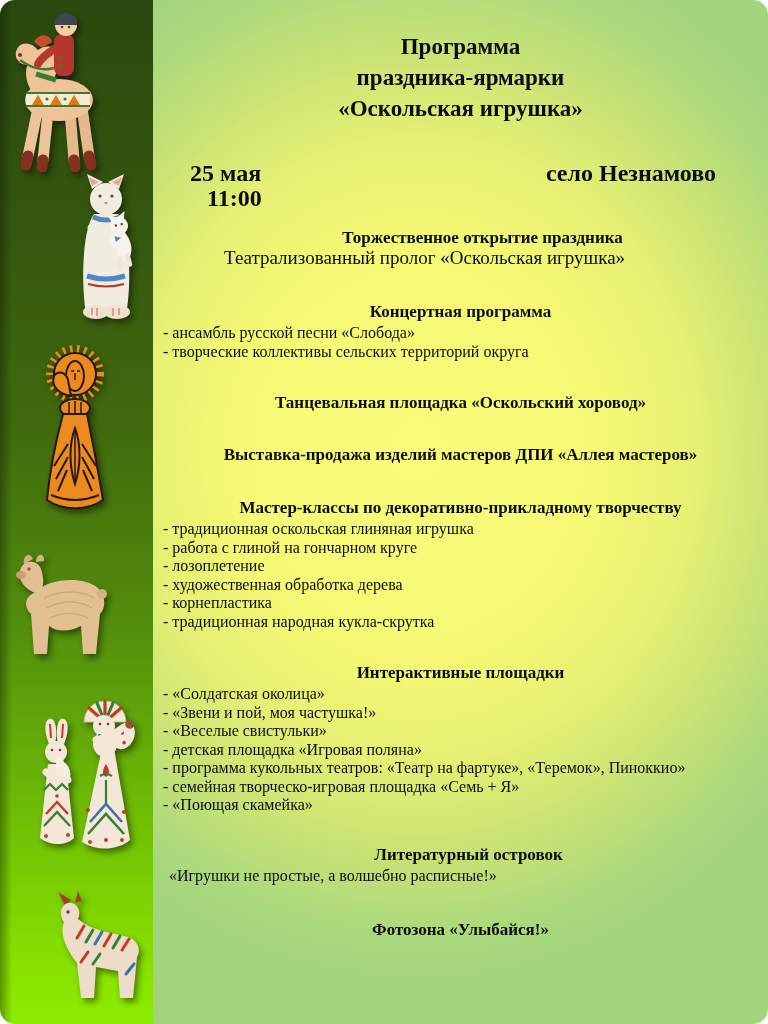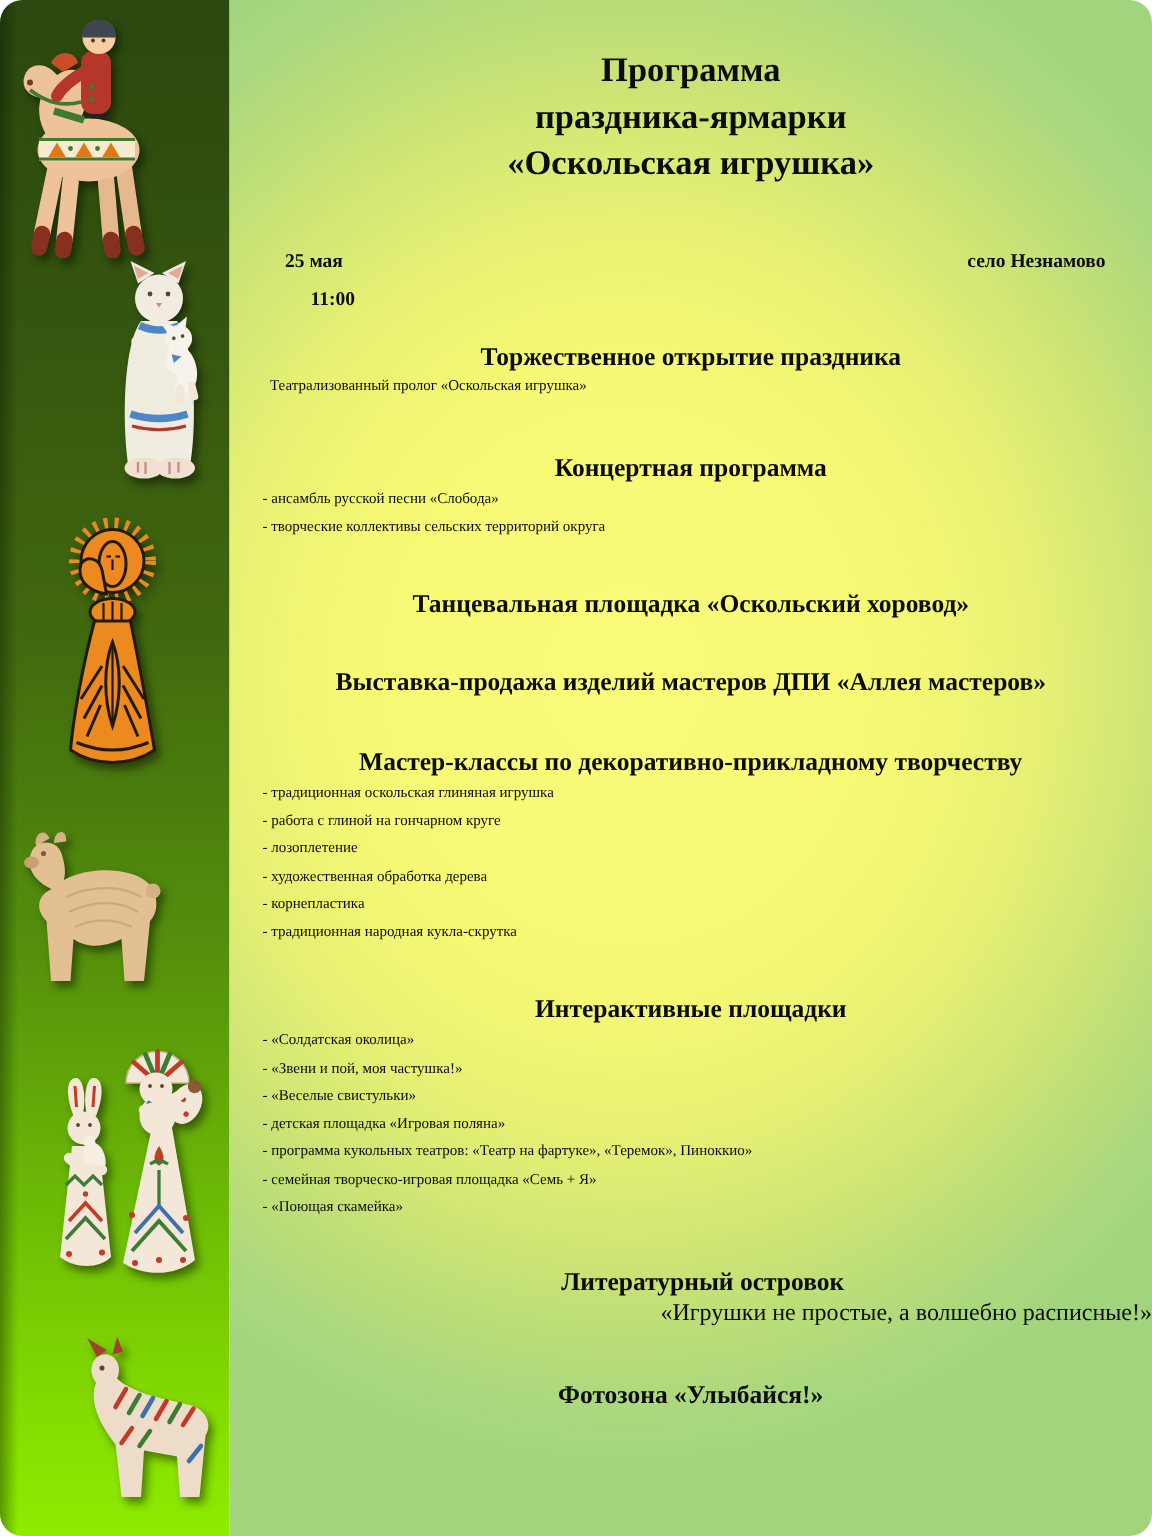--- a/index.html
+++ b/index.html
@@ -15,31 +15,31 @@
   .fig{position:absolute;}
   .fig svg{display:block;filter:drop-shadow(3px 4px 3px rgba(0,0,0,0.45));}
 
   
   .main{position:absolute;left:153px;top:0;width:615px;height:1024px;
     background:radial-gradient(ellipse 78% 52% at 43% 44%,
       #fafc7a 0%, #f6f974 38%, #e6f073 58%, #c8e275 76%, #aad87d 92%, #a2d47e 100%);}
 
   .title{padding-top:31px;text-align:center;font-weight:bold;font-size:23px;line-height:31px;}
   .date-row{margin-top:37px;display:flex;justify-content:space-between;
-    padding:0 31px 0 37px;font-weight:bold;font-size:13px;line-height:25px;}
+    padding:0 52px 0 37px;font-weight:bold;font-size:24px;line-height:25px;}
   .time{padding-left:17px;}
   .loc{white-space:nowrap;}
 
   .section{margin-top:32px;}
-  .s1{margin-top:17px;} .s2{margin-top:35px;} .s3{margin-top:32px;}
+  .s1{margin-top:17px;margin-left:44px;} .s2{margin-top:35px;} .s3{margin-top:32px;}
   .s5{margin-top:33px;} .s7{margin-top:30px;padding-left:16px;} .s8{margin-top:35px;}
   .heading{font-weight:bold;font-size:17px;line-height:20px;text-align:center;}
-  .body-line{font-size:10px;line-height:19px;padding-left:27px;}
-  .items{margin-top:2px;padding-left:22px;font-size:10px;line-height:18.5px;}
-  .center-line{margin-top:1px;text-align:right;font-size:16px;line-height:19px;}
+  .body-line{font-size:19px;line-height:19px;padding-left:27px;}
+  .items{margin-top:2px;padding-left:10px;font-size:16px;line-height:18.5px;}
+  .center-line{margin-top:1px;text-align:left;font-size:16px;line-height:19px;}
 </style>
 </head>
 <body>
 
 <div class="poster">
 
   <div class="sidebar">
 
     <div class="fig" style="left:12px;top:8px;">
       <svg width="92" height="164" viewBox="0 0 92 164">

